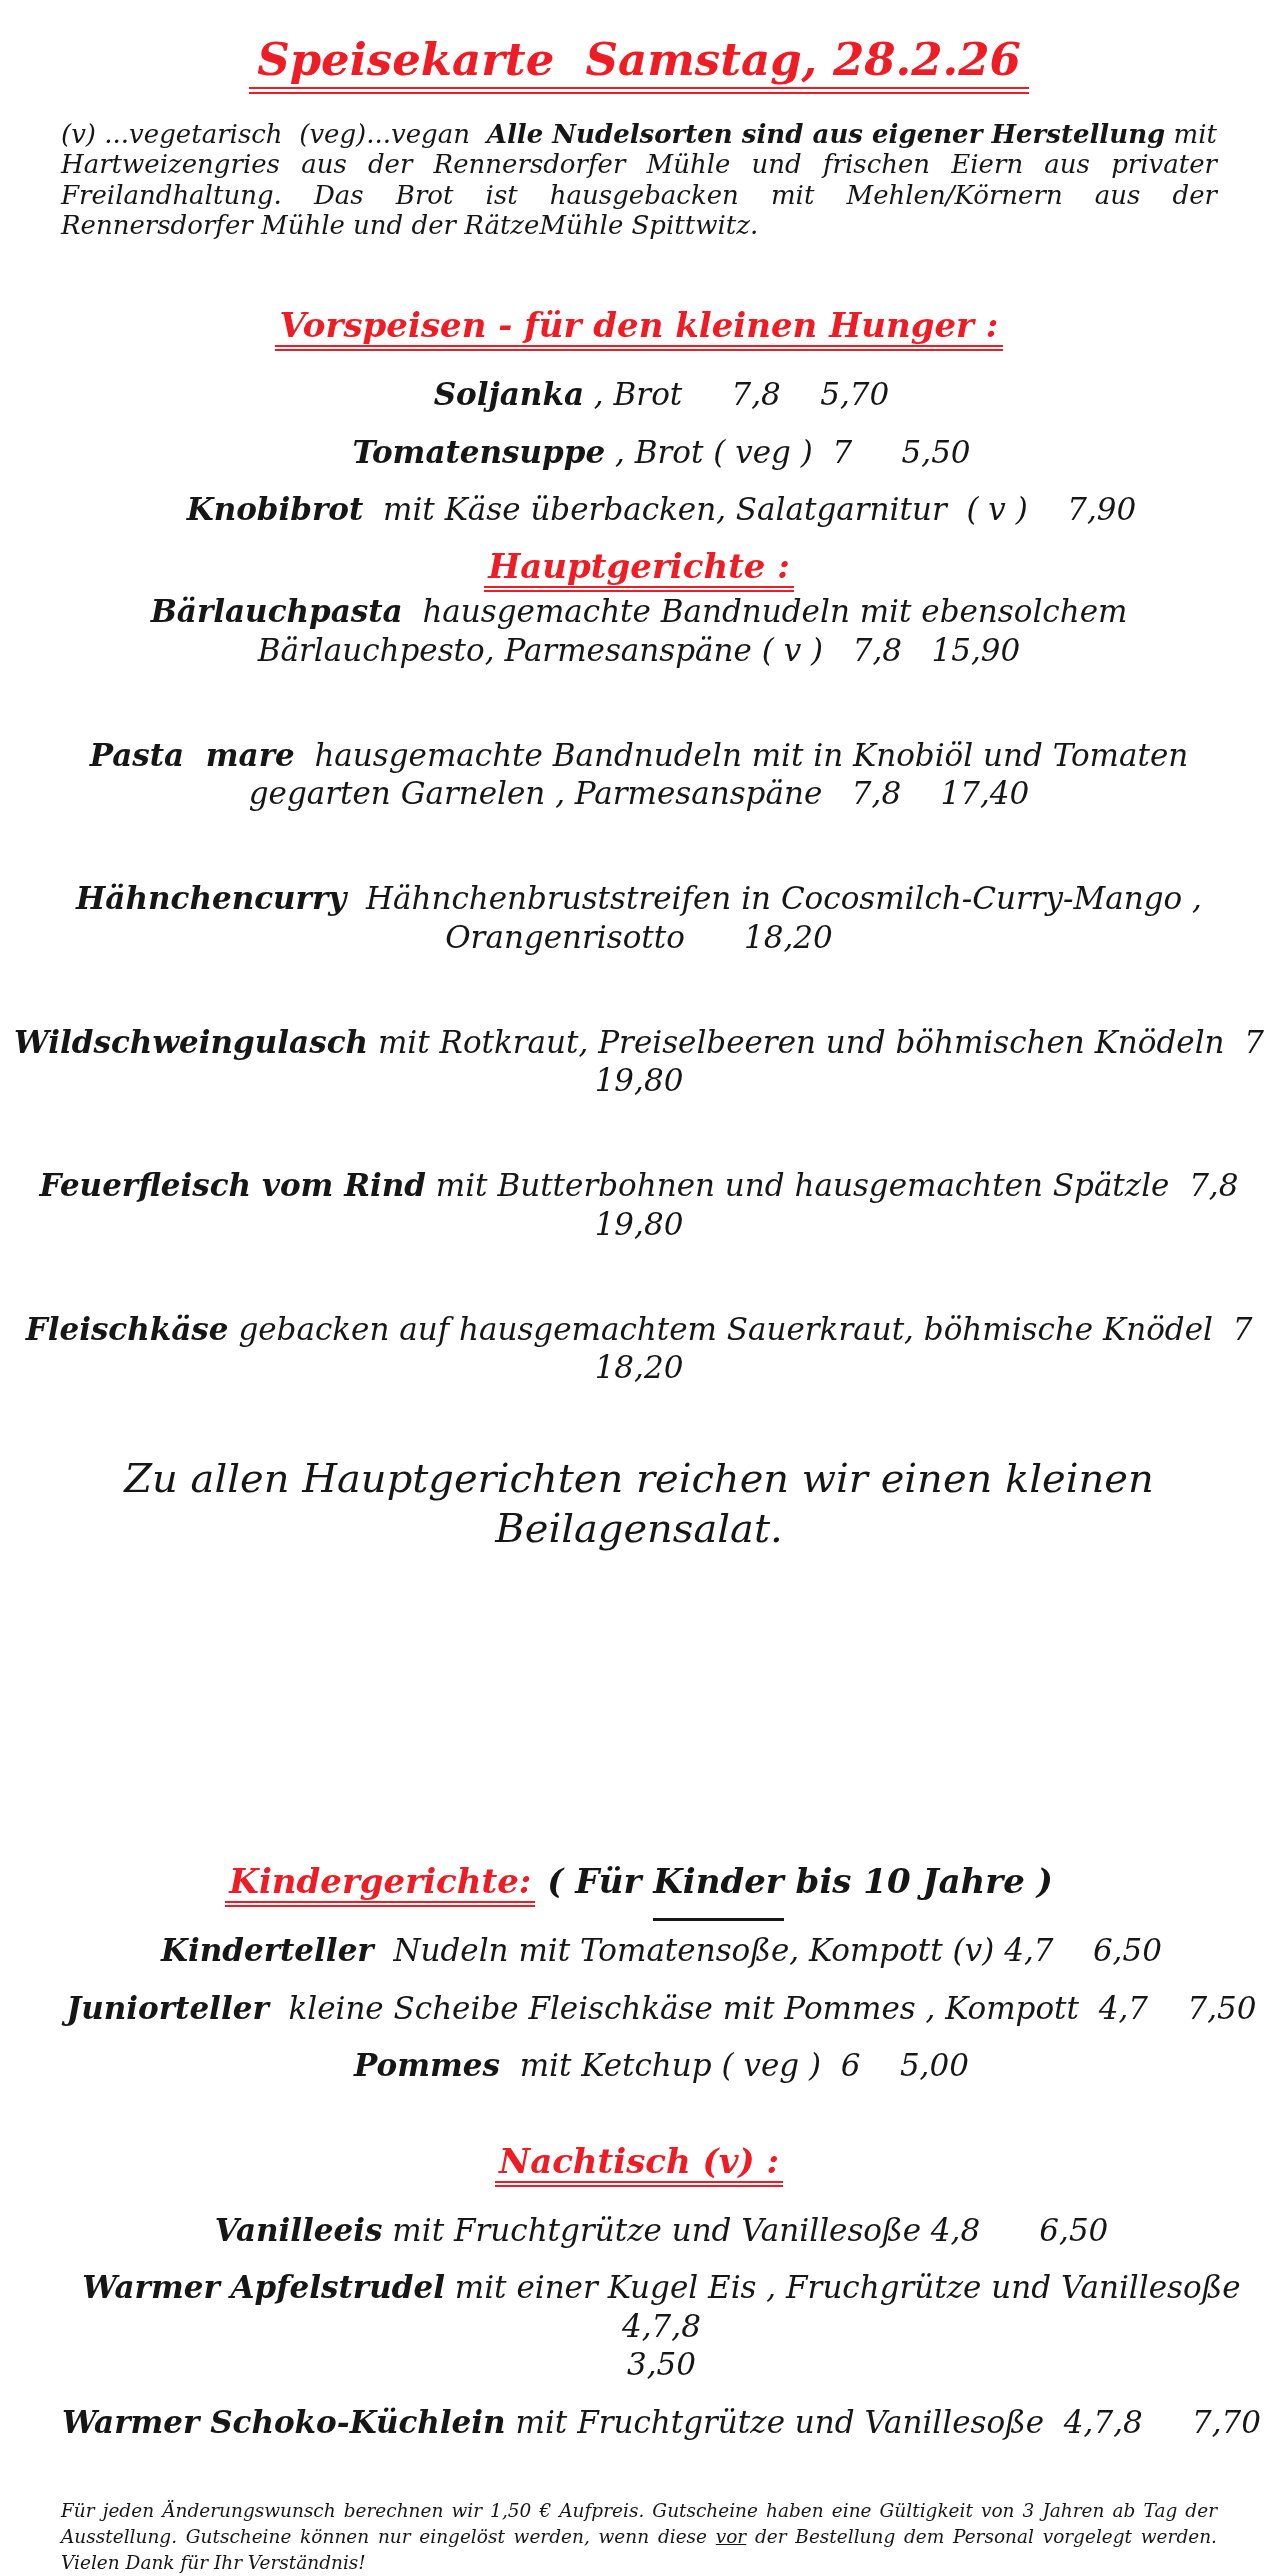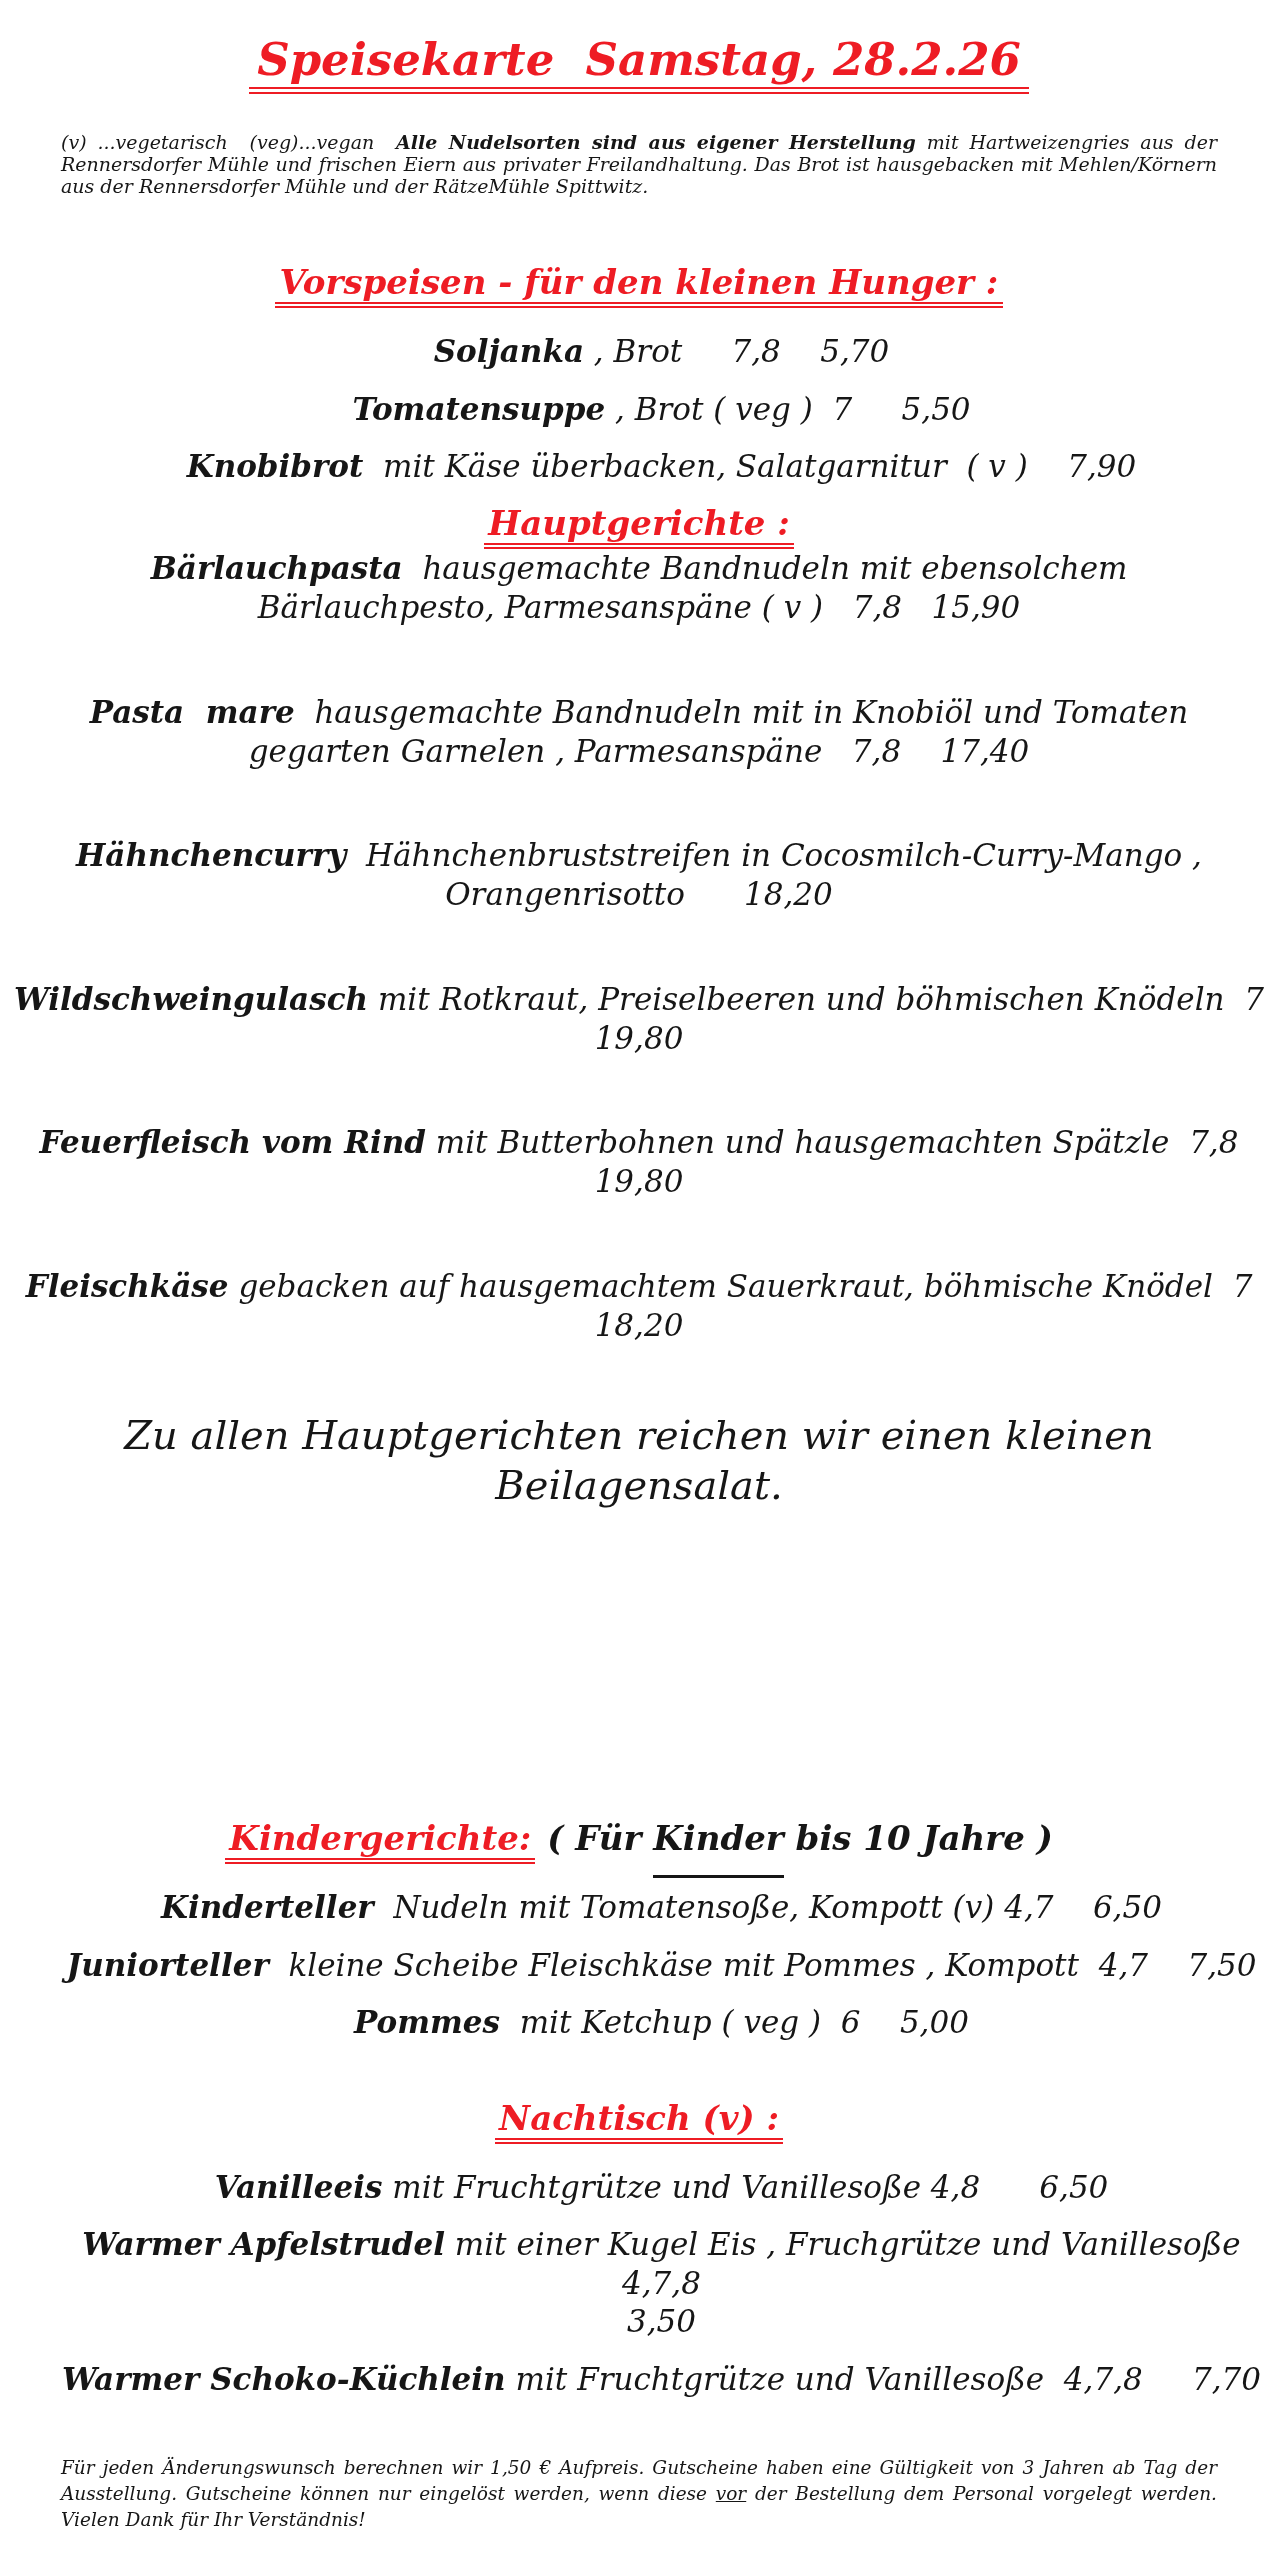--- a/index.html
+++ b/index.html
@@ -22,22 +22,22 @@
     display:inline-block;
     font-size:45px;font-weight:bold;line-height:1.08;
     color:var(--heading-red,#ee1c24);
     border-bottom:7.2px double var(--heading-red,#ee1c24);
     padding:0 8.2px 2.1px;
     white-space:pre-wrap;
   }
 
   
   .intro{
-    margin:37px 61px 0;
-    font-size:19px;line-height:1.17;
+    margin:25px 61px 0;
+    font-size:26px;line-height:1.17;
     text-align:justify;
     white-space:pre-wrap;
     font-style:italic;
   }
 
   
   .sec-wrap{text-align:center;}
   .sec-head{
     display:inline-block;
     font-size:34px;font-weight:bold;line-height:1.12;

